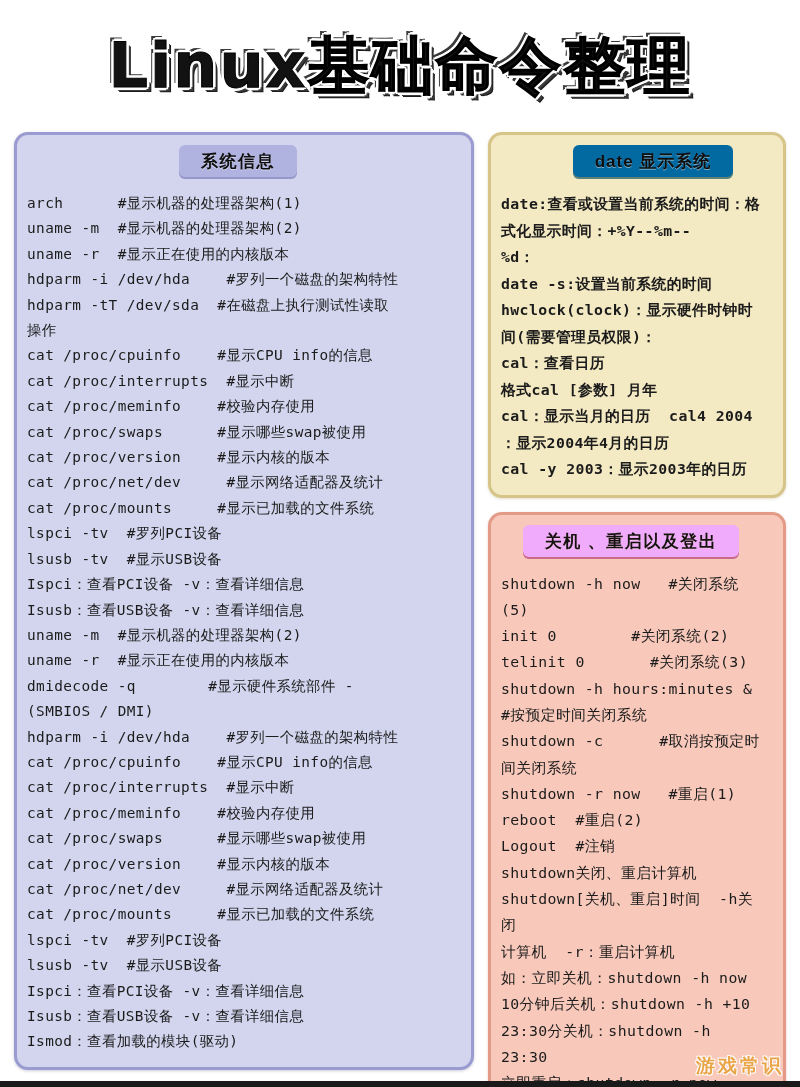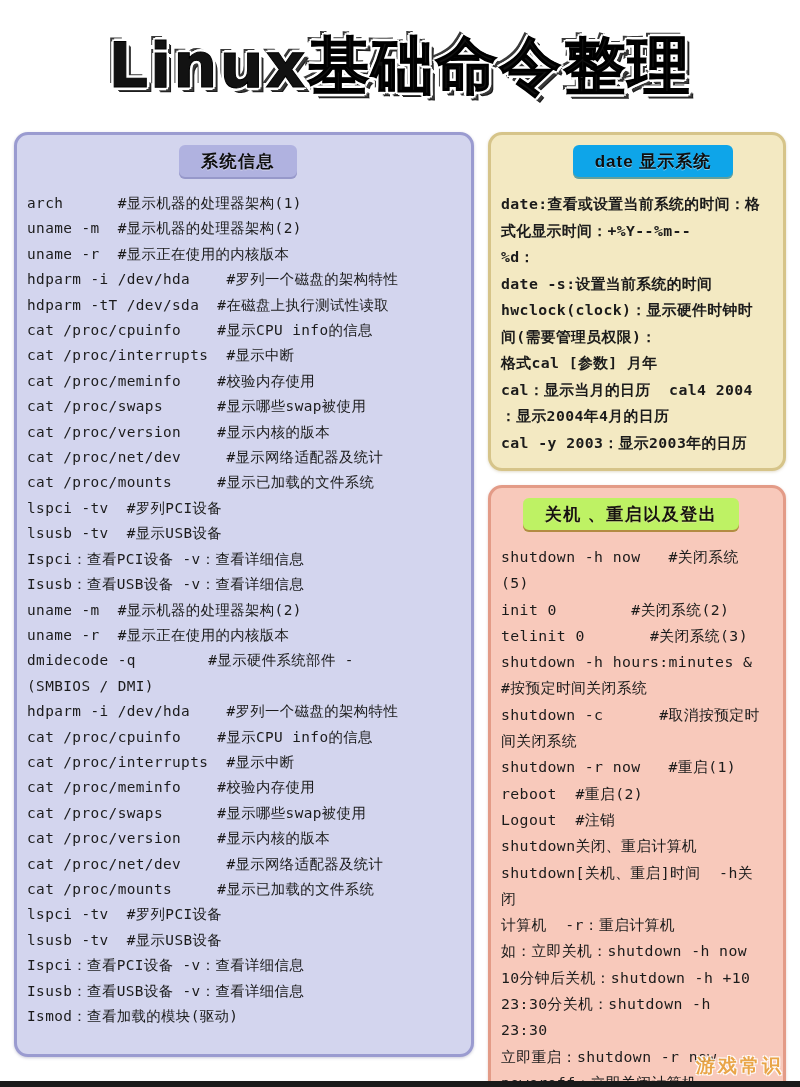--- a/index.html
+++ b/index.html
@@ -113,35 +113,35 @@
     gap: 14px;
   }
 
   
   #panel-date {
     background: #f3e9c2;
     border-color: #d6c489;
     box-shadow: 0 1px 3px rgba(150,130,70,.28);
   }
   #panel-date .badge {
-    background: #0ea5e9;
+    background: #0369a1;
     box-shadow: inset 0 -2px 0 rgba(185,155,80,.5);
     letter-spacing: 1px;
     margin-left: 44px;
   }
   #panel-date .cmd-line { font-size: 14.8px; line-height: 26.5px; font-weight: bold; }
 
   
   #panel-power {
     background: #f8c9bb;
     border-color: #e39b87;
     box-shadow: 0 1px 3px rgba(170,100,80,.28);
   }
   #panel-power .badge {
-    background: #bef264;
+    background: #f0abfc;
     color: #16120f;
     box-shadow: inset 0 -2px 0 rgba(170,55,40,.55);
     text-shadow: 0 1px 0 rgba(255,220,210,.35);
   }
   #panel-power .cmd-line { font-size: 14.8px; line-height: 26.3px; }
 
   
   .watermark {
     position: absolute;
     right: 16px;
@@ -179,20 +179,21 @@
   <section class="panel" id="panel-system">
     <div class="panel-head">
       <span class="badge">系统信息</span>
     </div>
     <div class="lines">
         <div class="cmd-line">arch      #显示机器的处理器架构(1)</div>
         <div class="cmd-line">uname -m  #显示机器的处理器架构(2)</div>
         <div class="cmd-line">uname -r  #显示正在使用的内核版本</div>
         <div class="cmd-line">hdparm -i /dev/hda    #罗列一个磁盘的架构特性</div>
         <div class="cmd-line">hdparm -tT /dev/sda  #在磁盘上执行测试性读取</div>
+        <div class="cmd-line">操作</div>
         <div class="cmd-line">cat /proc/cpuinfo    #显示CPU info的信息</div>
         <div class="cmd-line">cat /proc/interrupts  #显示中断</div>
         <div class="cmd-line">cat /proc/meminfo    #校验内存使用</div>
         <div class="cmd-line">cat /proc/swaps      #显示哪些swap被使用</div>
         <div class="cmd-line">cat /proc/version    #显示内核的版本</div>
         <div class="cmd-line">cat /proc/net/dev     #显示网络适配器及统计</div>
         <div class="cmd-line">cat /proc/mounts     #显示已加载的文件系统</div>
         <div class="cmd-line">lspci -tv  #罗列PCI设备</div>
         <div class="cmd-line">lsusb -tv  #显示USB设备</div>
         <div class="cmd-line">Ispci：查看PCI设备 -v：查看详细信息</div>
@@ -223,20 +224,21 @@
       <div class="panel-head">
         <span class="badge">date 显示系统</span>
       </div>
       <div class="lines">
           <div class="cmd-line">date:查看或设置当前系统的时间：格</div>
           <div class="cmd-line">式化显示时间：+%Y--%m--</div>
           <div class="cmd-line">%d：</div>
           <div class="cmd-line">date -s:设置当前系统的时间</div>
           <div class="cmd-line">hwclock(clock)：显示硬件时钟时</div>
           <div class="cmd-line">间(需要管理员权限)：</div>
+          <div class="cmd-line">cal：查看日历</div>
           <div class="cmd-line">格式cal [参数] 月年</div>
           <div class="cmd-line">cal：显示当月的日历  cal4 2004</div>
           <div class="cmd-line">：显示2004年4月的日历</div>
           <div class="cmd-line">cal -y 2003：显示2003年的日历</div>
         </div>
     </section>
 
     <section class="panel" id="panel-power">
       <div class="panel-head">
         <span class="badge">关机 、重启以及登出</span>

